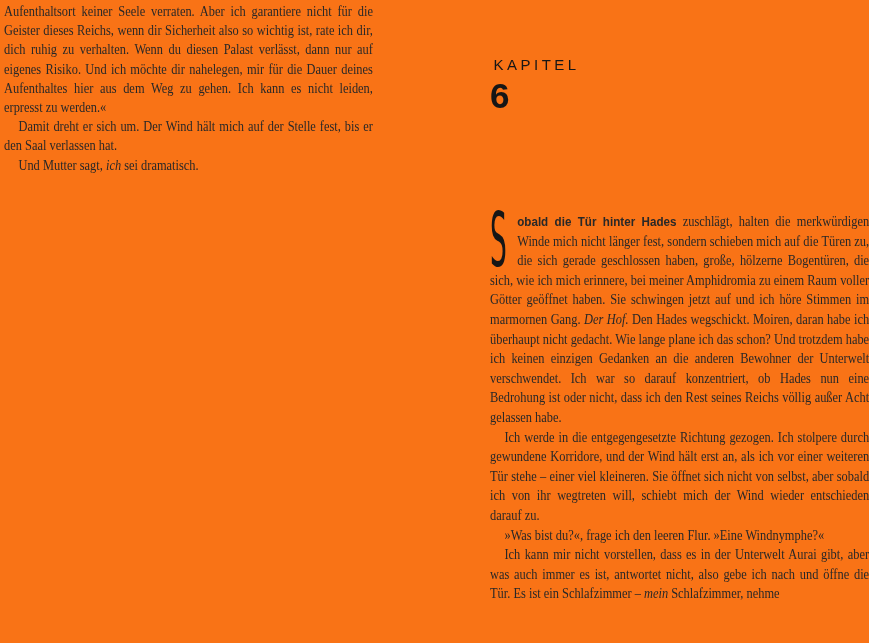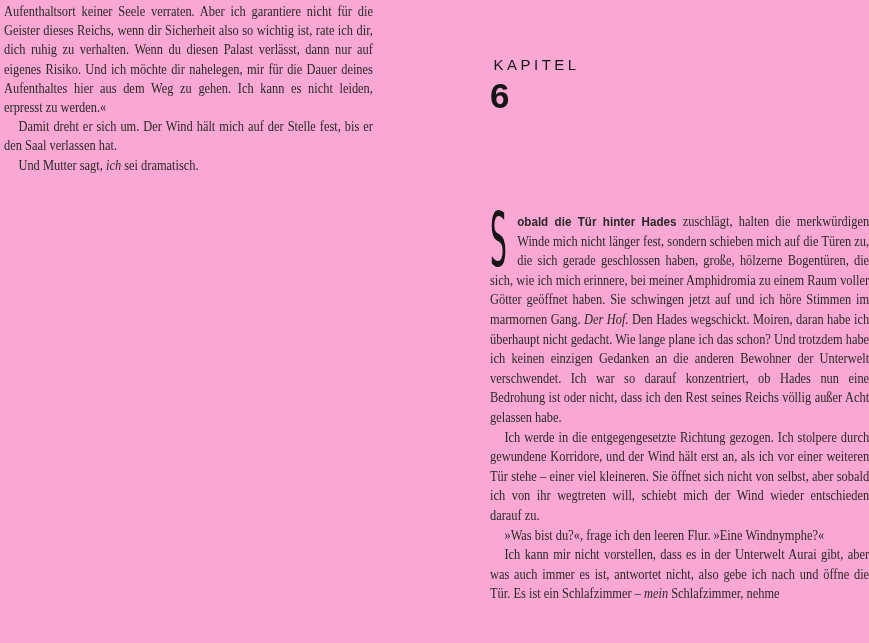--- a/index.html
+++ b/index.html
@@ -5,21 +5,21 @@
   html, body { margin: 0; padding: 0; }
   body {
     width: 869px; height: 643px;
     background: #ffffff;
     overflow: hidden;
     position: relative;
   }
   .book {
     position: relative;
     width: 869px; height: 643px;
-    background: #f9a8d4;
+    background: #f97316;
   }
   
   .textblock {
     position: absolute;
     font-family: "Liberation Serif", serif;
     color: #282828;
     text-align: justify;
     transform: scaleX(0.85);
     transform-origin: 0 0;
     hyphens: manual;

